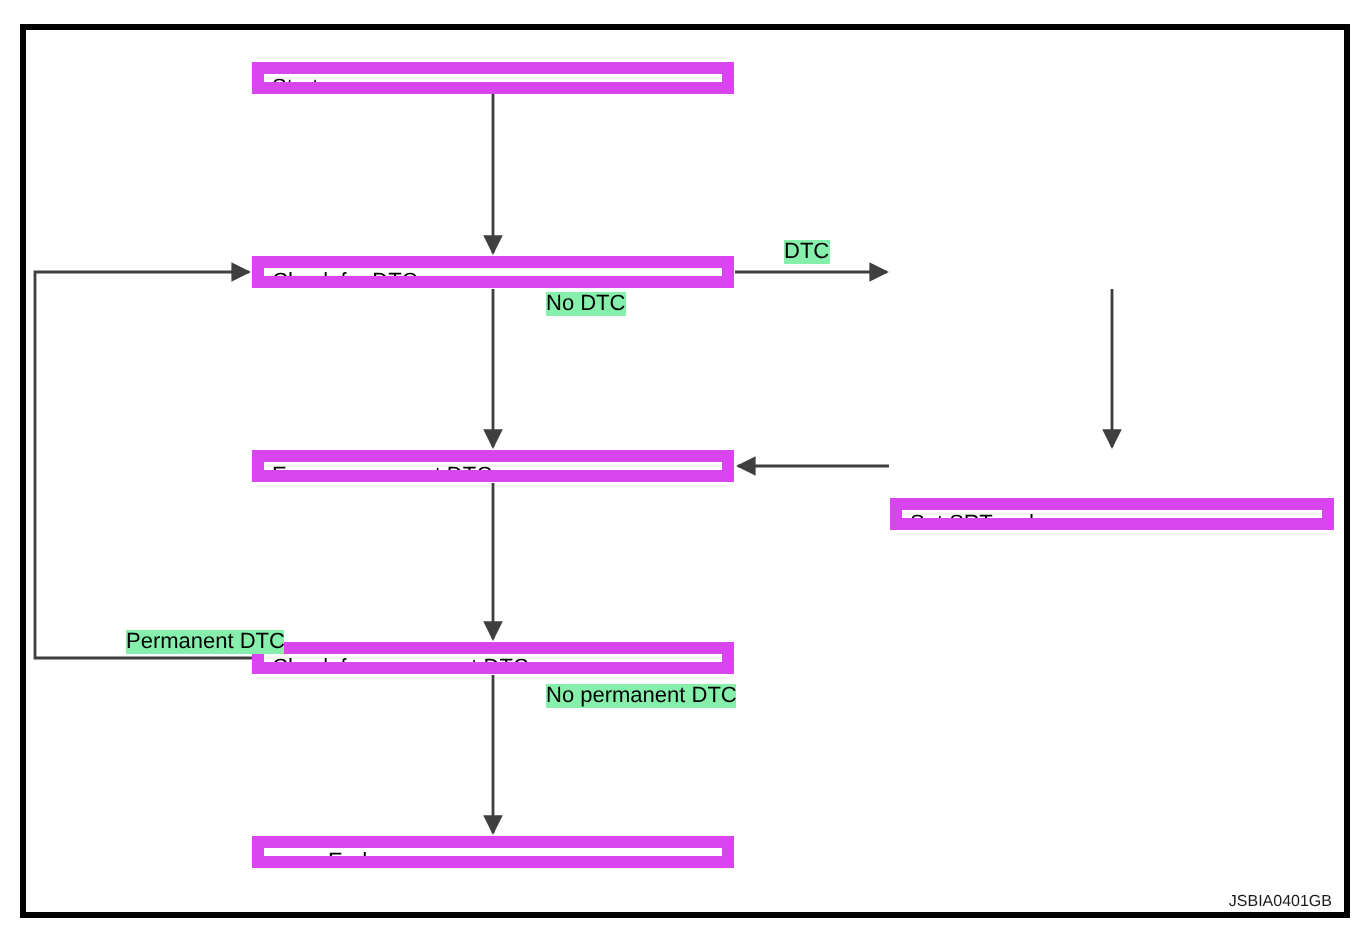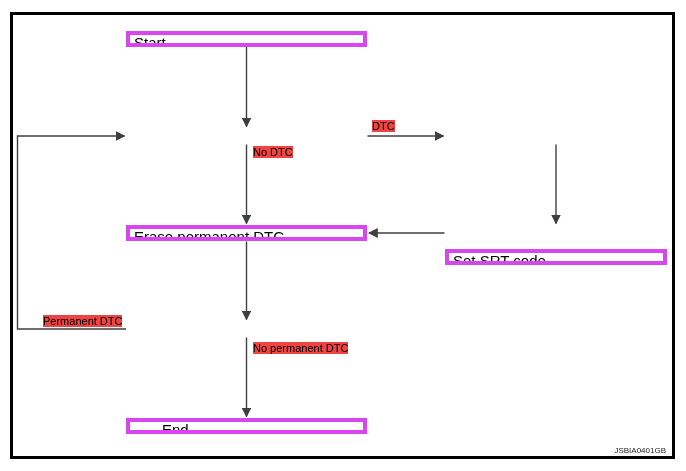--- a/index.html
+++ b/index.html
@@ -29,36 +29,37 @@
     position: absolute;
     left: 0;
     top: 0;
     width: 686px;
     height: 471px;
   }
   .node {
     position: absolute;
     height: 16px;
     box-sizing: border-box;
-    border: 4px solid #d946ef;
+    border: 6px solid #d946ef;
     background: #ffffff;
-    font-size: 15px;
+    font-size: 11px;
     line-height: 13px;
     padding: 1px 4px 0 4px;
     white-space: nowrap;
     overflow: hidden;
   }
   .node.col-left  { left: 126px; width: 241px; }
   .node.col-right { left: 445px; width: 222px; }
   .edge-label {
     position: absolute;
     font-size: 11px;
     line-height: 12px;
     white-space: nowrap;
-    background: #ef4444;
+    background: #86efac;
+    margin-left: 20px;
   }
   .watermark {
     position: absolute;
     right: 20px;
     top: 446px;
     font-size: 8px;
     line-height: 9px;
     color: #1a1a1a;
     letter-spacing: 0px;
   }
@@ -81,26 +82,28 @@
     <path d="M246.5 144.5 L246.5 223.5" fill="none" stroke="#3f3f3f" stroke-width="1.4" marker-end="url(#arrowhead)"></path>
     <path d="M556 144.5 L556 223.5" fill="none" stroke="#3f3f3f" stroke-width="1.4" marker-end="url(#arrowhead)"></path>
     <path d="M444.5 233 L369 233" fill="none" stroke="#3f3f3f" stroke-width="1.4" marker-end="url(#arrowhead)"></path>
     <path d="M246.5 241.5 L246.5 319.5" fill="none" stroke="#3f3f3f" stroke-width="1.4" marker-end="url(#arrowhead)"></path>
     <path d="M126 329 L17.5 329 L17.5 136 L124.5 136" fill="none" stroke="#3f3f3f" stroke-width="1.4" marker-end="url(#arrowhead)"></path>
     <path d="M246.5 337.5 L246.5 416.5" fill="none" stroke="#3f3f3f" stroke-width="1.4" marker-end="url(#arrowhead)"></path>
   </svg>
 
   <div class="node col-left" style="top:31px;">Start</div>
 
+  <div class="node col-left" style="top:128px;">Check for DTC</div>
 
 
   <div class="node col-left" style="top:225px;">Erase permanent DTC.</div>
 
   <div class="node col-right" style="top:225px;margin-top:24px;">Set SRT code.</div>
 
+  <div class="node col-left" style="top:321px;">Check for permanent DTC</div>
 
   <div class="node col-left" style="top:418px;padding-left:32px;">End</div>
 
   <div class="edge-label" style="left:372px; top:120px;">DTC</div>
 
   <div class="edge-label" style="left:253px; top:146px;text-align:center;">No DTC</div>
 
   <div class="edge-label" style="left:43px; top:315px;">Permanent DTC</div>
 
   <div class="edge-label" style="left:253px; top:342px;">No permanent DTC</div>

